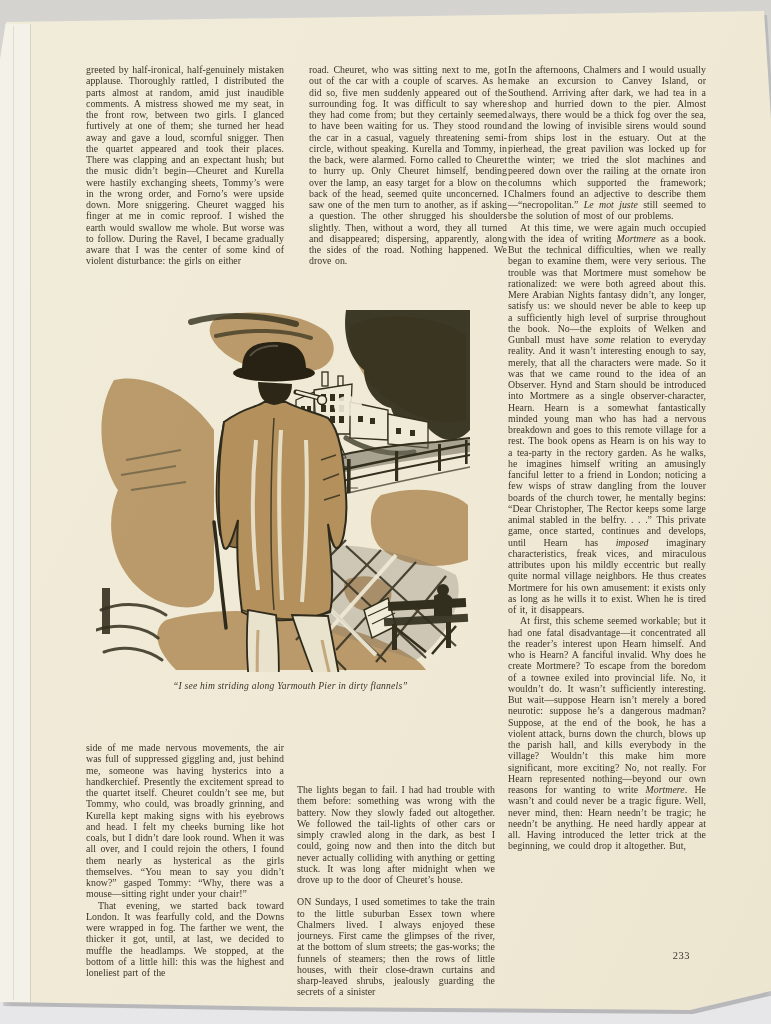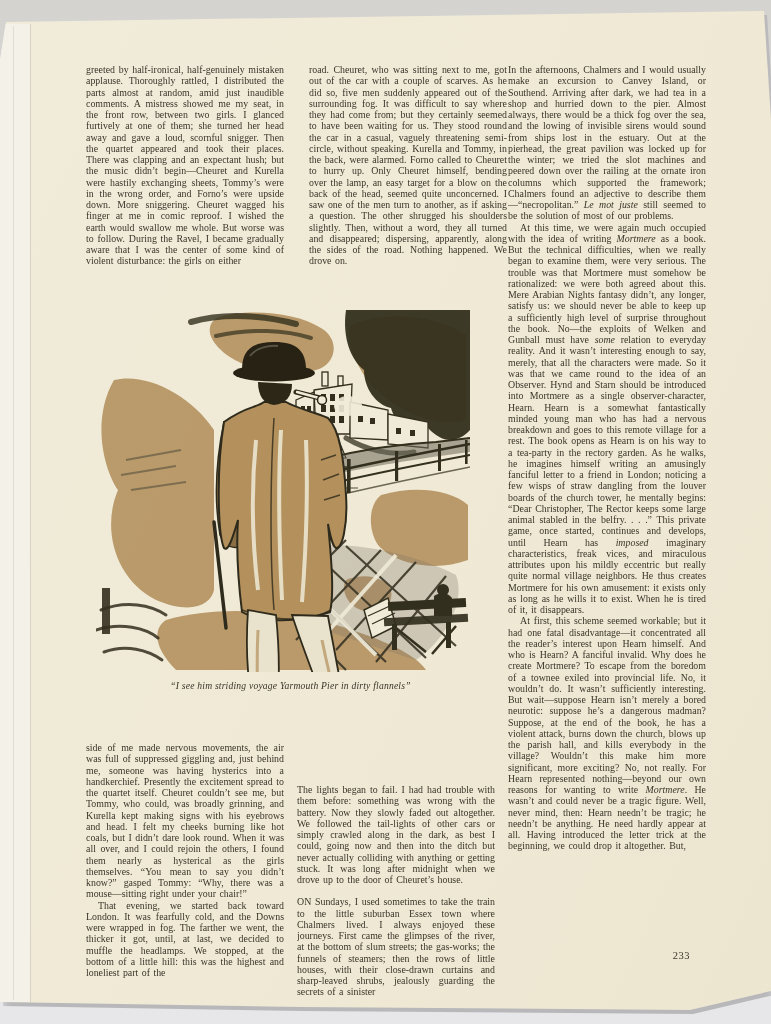--- a/index.html
+++ b/index.html
@@ -201,21 +201,21 @@
         <g stroke="#b3905c" stroke-width="3" opacity="0.7" fill="none">
           <path d="M162,320 C160,360 162,400 164,430"></path>
           <path d="M226,330 C232,360 240,390 246,410"></path>
         </g>
         <path d="M150,448 L178,452 C182,456 182,464 176,466 L148,462 C144,456 146,450 150,448 Z" fill="#2a2516"></path>
         <path d="M240,424 L260,414 C268,416 272,424 266,430 L248,436 C240,434 238,428 240,424 Z" fill="#2a2516"></path>
       </g>
     </svg>
   </div>
 
-  <div class="caption">“I see him striding voyage Yarmouth Pier in dirty flannels”</div>
+  <div class="caption">“I see him striding along Yarmouth Pier in dirty flannels”</div>
 
   <div id="left-bottom" class="col cont">
       <p>side of me made nervous movements, the air was full of suppressed giggling and, just behind me, someone was having hysterics into a handkerchief. Presently the excitement spread to the quartet itself. Cheuret couldn’t see me, but Tommy, who could, was broadly grinning, and Kurella kept making signs with his eyebrows and head. I felt my cheeks burning like hot coals, but I didn’t dare look round. When it was all over, and I could rejoin the others, I found them nearly as hysterical as the girls themselves. “You mean to say you didn’t know?” gasped Tommy: “Why, there was a mouse—sitting right under your chair!”</p>
       <p>That evening, we started back toward London. It was fearfully cold, and the Downs were wrapped in fog. The farther we went, the thicker it got, until, at last, we decided to muffle the headlamps. We stopped, at the bottom of a little hill: this was the highest and loneliest part of the</p>
     </div>
   <div class="col cont" id="mid-bottom">
     <div>
         <p>The lights began to fail. I had had trouble with them before: something was wrong with the battery. Now they slowly faded out altogether. We followed the tail-lights of other cars or simply crawled along in the dark, as best I could, going now and then into the ditch but never actually colliding with anything or getting stuck. It was long after midnight when we drove up to the door of Cheuret’s house.</p>
       </div>
     <div id="mid-section">

